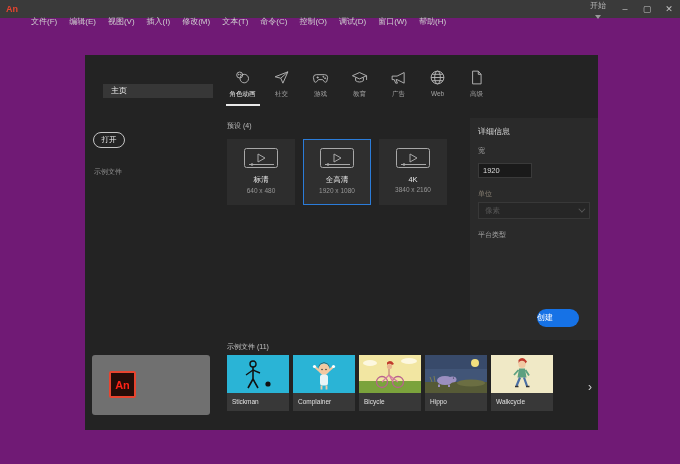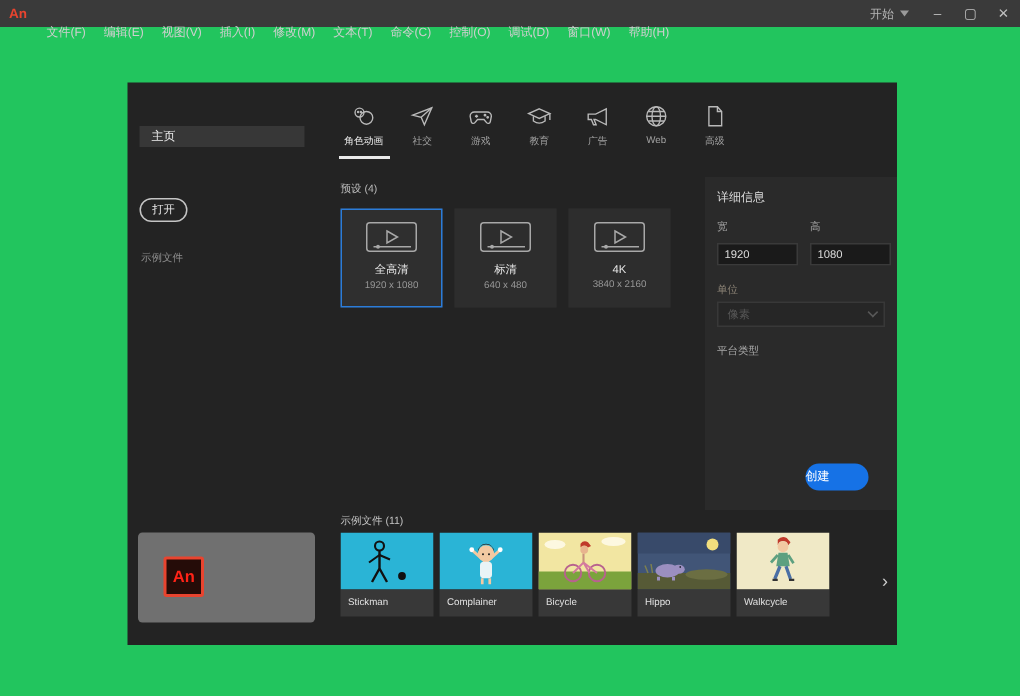--- a/index.html
+++ b/index.html
@@ -1,33 +1,33 @@
 <!DOCTYPE html>
 <html><head>
 <meta charset="utf-8">
 <style>
   * { margin:0; padding:0; box-sizing:border-box; font-family:"Liberation Sans","DejaVu Sans",sans-serif; }
   html,body { width:680px; height:464px; background:#141414; overflow:hidden; }
-  .app { position:relative; width:680px; height:464px; background:#22c55e; }
+  .app { position:relative; width:680px; height:464px; background:#701a75; }
 
   
   .menubar { position:absolute; top:0; left:0; width:680px; height:18px; background:#3a3a3a;
              display:flex; align-items:center; font-size:8px; color:#cfcfcf; }
   .mb-logo { color:#e8442f; font-weight:bold; font-size:9px; padding:0 7px 0 6px; }
   .menu-item { padding:0 6px; line-height:18px; cursor:default;margin-top:25px; }
   .mb-right { margin-left:auto; display:flex; align-items:center; }
-  .workspace { color:#b5b5b5; display:flex; align-items:center; gap:4px; padding:0 8px; }
+  .workspace { color:#b5b5b5; display:flex; align-items:center; gap:4px; padding:0 8px;flex-direction:column; }
   .caret-down { width:0; height:0; border-left:3px solid transparent; border-right:3px solid transparent; border-top:4px solid #9a9a9a; }
   .winbtn { width:22px; text-align:center; color:#c0c0c0; font-size:9px; line-height:18px; }
 
   
   .panel { position:absolute; left:85px; top:55px; width:513px; height:375px; background:#232323; }
 
   
-  .rail-item { position:absolute; left:8px; width:110px; height:14px; line-height:14px;
+  .rail-item { position:absolute; left:18px; width:110px; height:14px; line-height:14px;
                font-size:8px; color:#b8b8b8; padding-left:8px; }
   .rail-item.active { background:#373737; color:#ededed; }
   .open-btn { position:absolute; left:8px; top:77px; width:32px; height:16px; border:1px solid #c4c4c4;
               border-radius:9px; color:#ececec; font-size:7.5px; text-align:center; line-height:14px; background:transparent; }
   .rail-link { position:absolute; left:9px; top:112px; font-size:7px; color:#8f8f8f; }
 
   
   .tabs { position:absolute; left:138px; top:10px; display:flex; }
   .tab { width:39px; display:flex; flex-direction:column; align-items:center; padding-top:4px; }
   .tab svg { width:17px; height:17px; stroke:#b9b9b9; fill:none; stroke-width:1.3; }
@@ -174,62 +174,58 @@
           <path d="M6.5 3 h8 l4 4.5 V21 h-12 Z"></path>
             <path d="M14.5 3 v4.5 h4"></path>
         </svg>
         <span class="tab-label">高级</span>
         <span class="underline"></span>
       </div>
     </div>
 
     <div class="section-label">预设 (4)</div>
     <div class="cards">
+      <div class="card">
+        <svg viewBox="0 0 36 24">
+          <rect x="1.5" y="1.5" width="33" height="19" rx="2" fill="none" stroke="#a8a8a8"></rect>
+          <path d="M15 7 L22 11 L15 15 Z" fill="none" stroke="#a8a8a8"></path>
+          <line x1="6" y1="17.5" x2="31" y2="17.5" stroke="#a8a8a8"></line>
+            <circle cx="9" cy="17.5" r="1.3" fill="#a8a8a8"></circle>
+        </svg>
+        <span class="card-title">标清</span>
+        <span class="card-res">640 x 480</span>
+      </div>
       <div class="card selected">
         <svg viewBox="0 0 36 24">
           <rect x="1.5" y="1.5" width="33" height="19" rx="2" fill="none" stroke="#a8a8a8"></rect>
           <path d="M15 7 L22 11 L15 15 Z" fill="none" stroke="#a8a8a8"></path>
           <line x1="6" y1="17.5" x2="31" y2="17.5" stroke="#a8a8a8"></line>
             <circle cx="9" cy="17.5" r="1.3" fill="#a8a8a8"></circle>
         </svg>
         <span class="card-title">全高清</span>
         <span class="card-res">1920 x 1080</span>
       </div>
       <div class="card">
         <svg viewBox="0 0 36 24">
           <rect x="1.5" y="1.5" width="33" height="19" rx="2" fill="none" stroke="#a8a8a8"></rect>
           <path d="M15 7 L22 11 L15 15 Z" fill="none" stroke="#a8a8a8"></path>
           <line x1="6" y1="17.5" x2="31" y2="17.5" stroke="#a8a8a8"></line>
             <circle cx="9" cy="17.5" r="1.3" fill="#a8a8a8"></circle>
         </svg>
-        <span class="card-title">标清</span>
-        <span class="card-res">640 x 480</span>
-      </div>
-      <div class="card">
-        <svg viewBox="0 0 36 24">
-          <rect x="1.5" y="1.5" width="33" height="19" rx="2" fill="none" stroke="#a8a8a8"></rect>
-          <path d="M15 7 L22 11 L15 15 Z" fill="none" stroke="#a8a8a8"></path>
-          <line x1="6" y1="17.5" x2="31" y2="17.5" stroke="#a8a8a8"></line>
-            <circle cx="9" cy="17.5" r="1.3" fill="#a8a8a8"></circle>
-        </svg>
         <span class="card-title">4K</span>
         <span class="card-res">3840 x 2160</span>
       </div>
     </div>
 
     <div class="details">
       <div class="details-h">详细信息</div>
       <div class="dim-row">
         <div class="dim-field">
           <div class="dim-label">宽</div>
           <input class="dim-input" value="1920" style="">
-        </div>
-        <div class="dim-field">
-          <div class="dim-label">高</div>
-          <input class="dim-input" value="1080" style="">
         </div>
       </div>
       <div class="fld-label units-label">单位</div>
       <div class="dd disabled">
         <span>像素</span>
         <span class="chev"></span>
       </div>
       <div class="fld-label platform-label">平台类型</div>
       <button class="create-btn">创建</button>
     </div>

